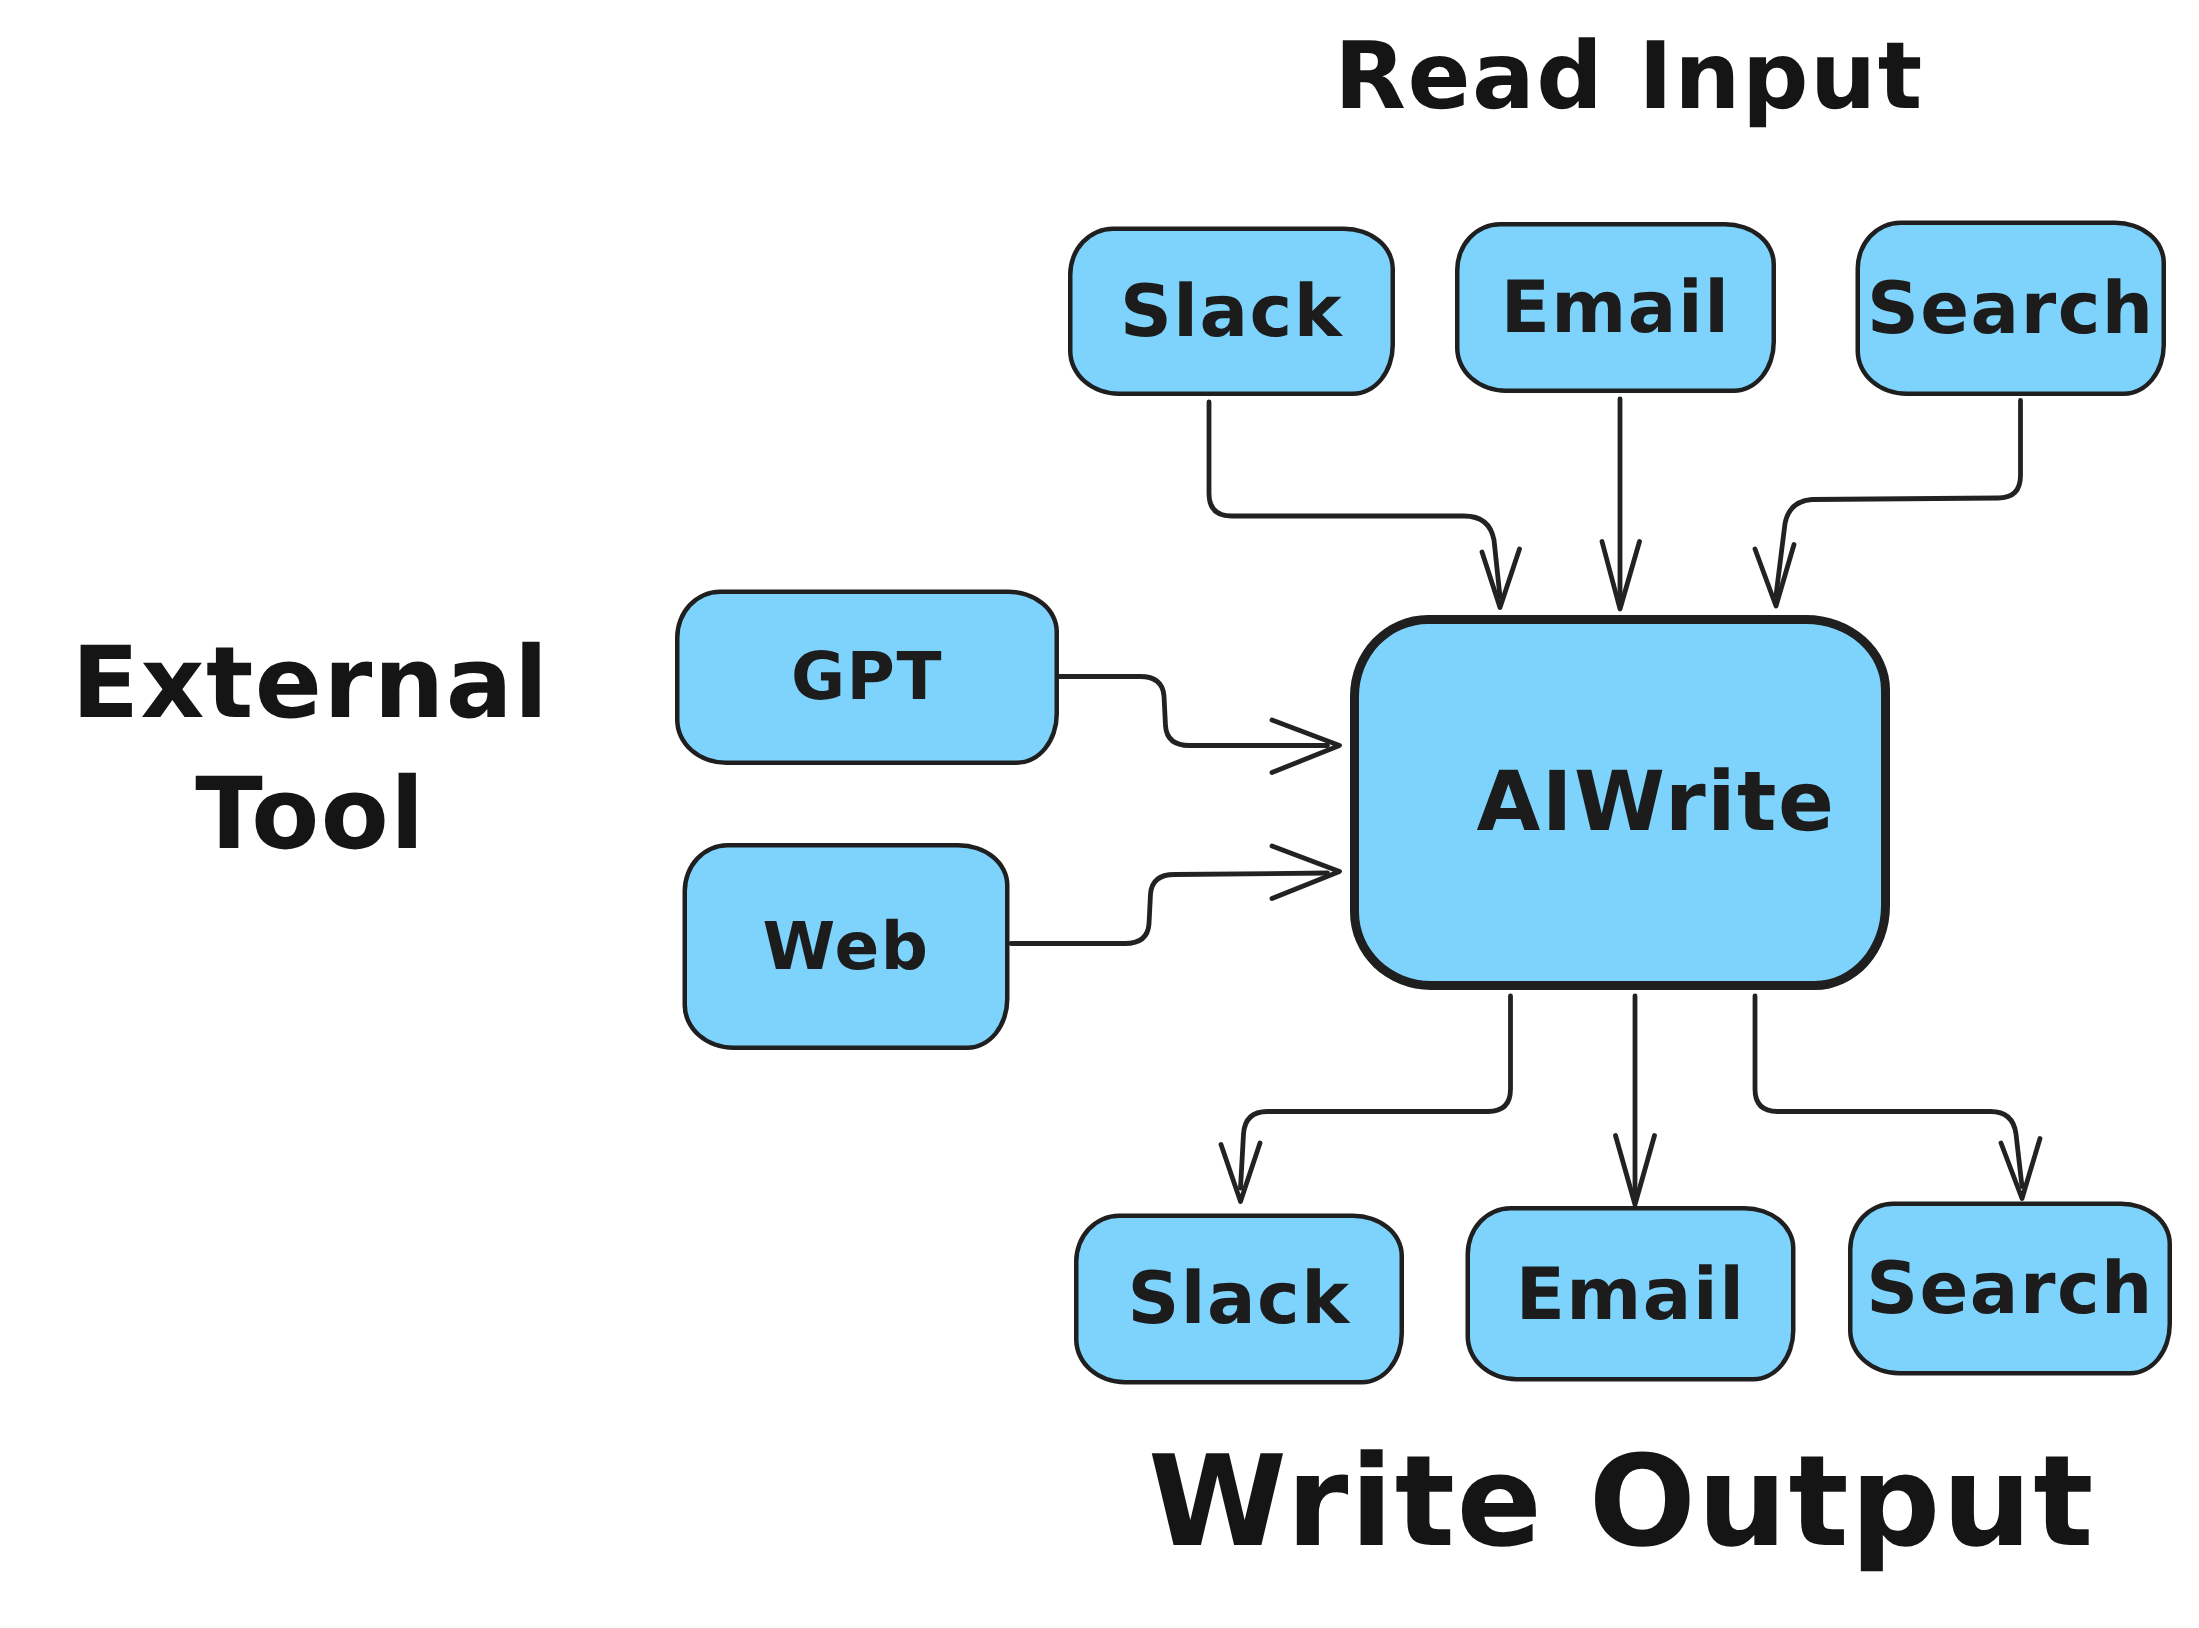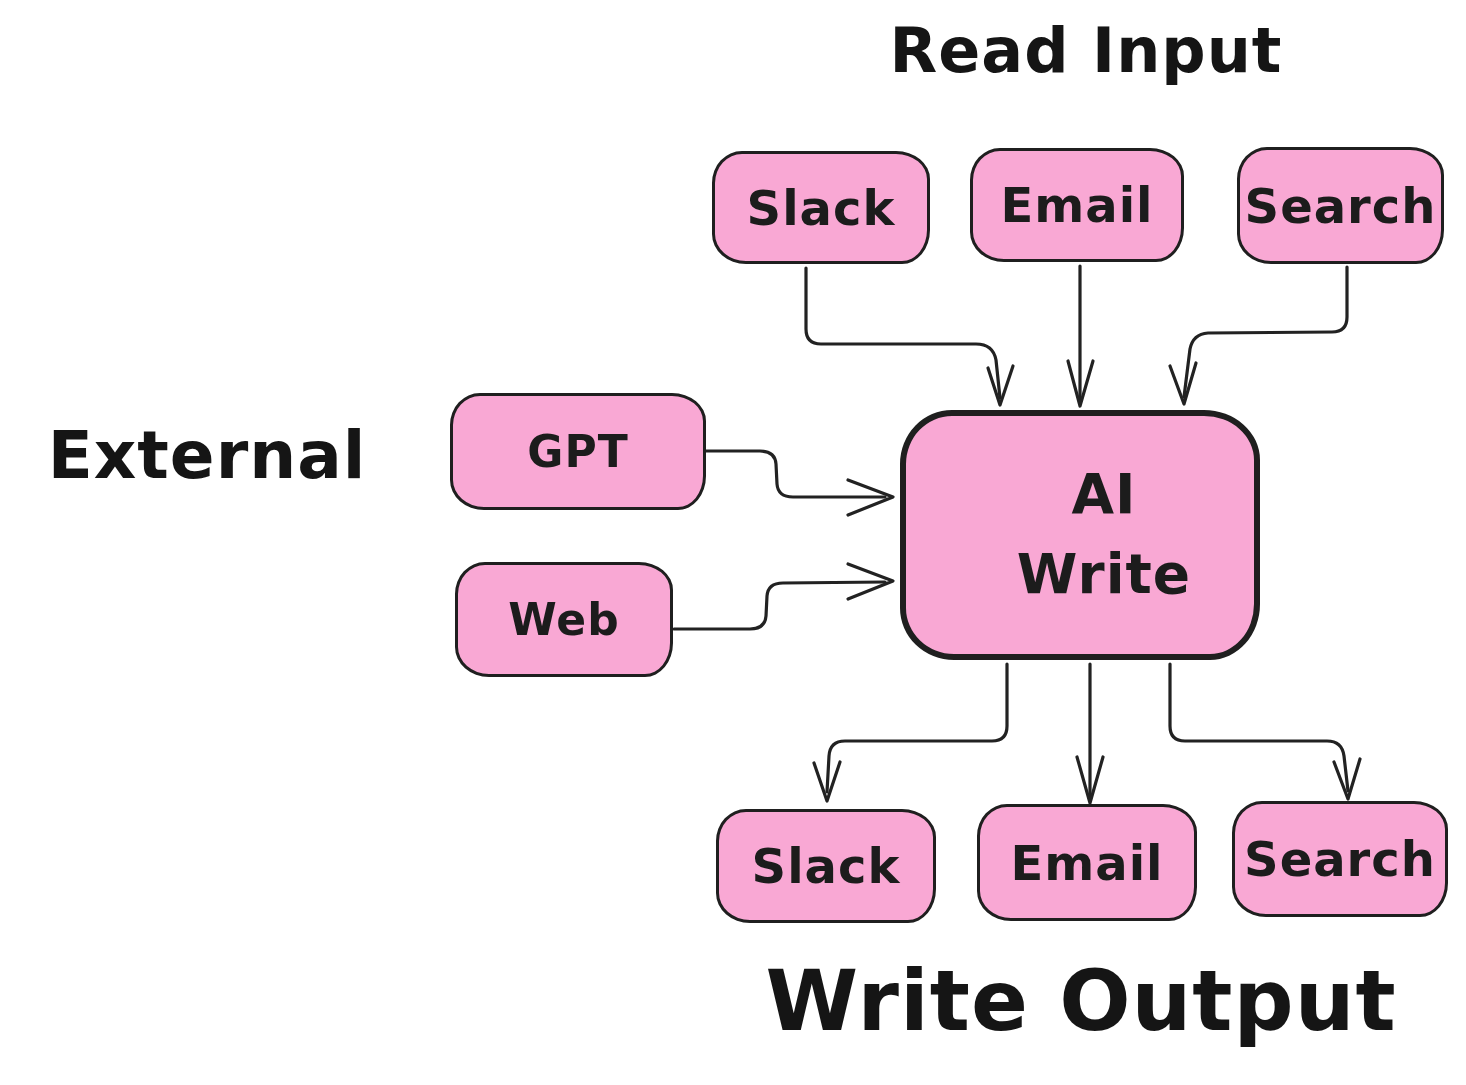--- a/index.html
+++ b/index.html
@@ -26,39 +26,38 @@
   .arrow-layer path {
     fill: none;
     stroke: #222222;
     stroke-width: 3.2;
     stroke-linecap: round;
     stroke-linejoin: round;
   }
   .node {
     position: absolute;
     box-sizing: border-box;
-    background: #f9a8d4;
+    background: #7dd3fc;
     border: 3.5px solid #1f1f1f;
     border-radius: 30px 34px 28px 34px / 32px 28px 34px 30px;
     display: flex;
     align-items: center;
     justify-content: center;
     font-size: 48px;
     font-weight: bold;
     letter-spacing: 1px;
     color: #1c1c1c;
   }
   .node.small-label { font-size: 44px; }
   .node.ai-node {
     border-width: 6px;
     border-radius: 52px 56px 50px 54px / 54px 50px 56px 52px;
     font-size: 55px;
     line-height: 1.45;
     text-align: center;
-    flex-direction: column;
     padding-left: 48px;
   }
   .ai-node .line { display: block; }
   .title {
     position: absolute;
     font-weight: bold;
     color: #151515;
     white-space: nowrap;
     transform: translateX(-50%);
     letter-spacing: 1px;
@@ -117,38 +116,39 @@
     <g>
       <path d="M 1170 664 L 1170 726 Q 1170 741 1185 741 L 1327 741 Q 1342 741 1344 756 L 1348 791"></path>
       <path d="M 1334 762 L 1348 799 L 1360 759"></path>
     </g>
   </svg>
 
   <div class="title read-input" style="left:1086px; top:14px;">Read Input</div>
 
   <div class="title external-tool" style="left:207px; top:412px;">
     <span>External</span><br>
+    <span>Tool</span>
   </div>
 
   <div class="title write-output" style="left:1081px; top:952px;">Write Output</div>
 
   <div class="node" style="left:712px; top:151px; width:218px; height:113px;">
     <span>Slack</span>
   </div>
   <div class="node" style="left:970px; top:148px; width:214px; height:114px;">
     <span>Email</span>
   </div>
   <div class="node" style="left:1237px; top:147px; width:207px; height:117px;">
     <span>Search</span>
   </div>
 
   <div class="node small-label" style="left:450px; top:393px; width:256px; height:117px;">
     <span>GPT</span>
   </div>
-  <div class="node small-label" style="left:455px; top:562px; width:218px; height:115px;">
+  <div class="node small-label" style="left:455px; top:562px; width:218px; height:138px;">
     <span>Web</span>
   </div>
 
   <div class="node ai-node" style="left:900px; top:410px; width:360px; height:250px;">
     <span class="line">AI</span>
     <span class="line">Write</span>
   </div>
 
   <div class="node" style="left:716px; top:809px; width:220px; height:114px;">
     <span>Slack</span>

